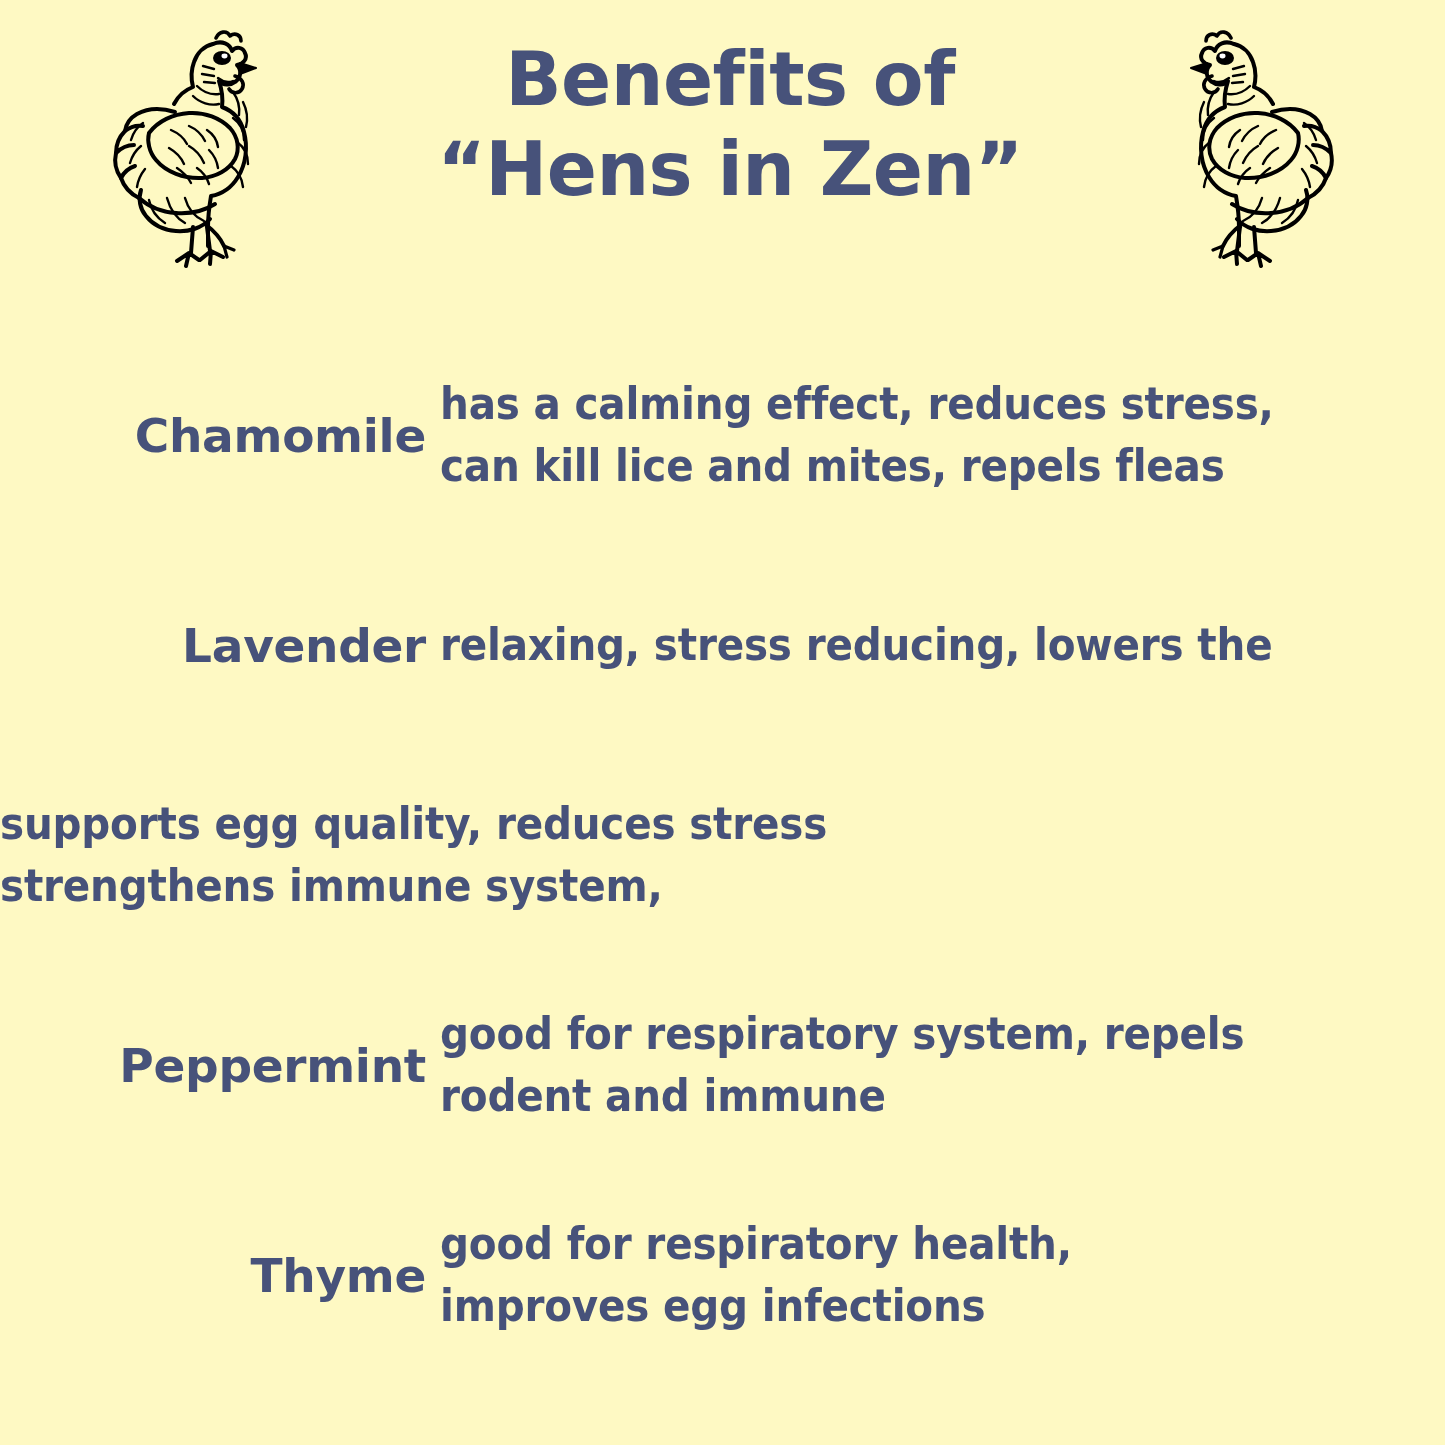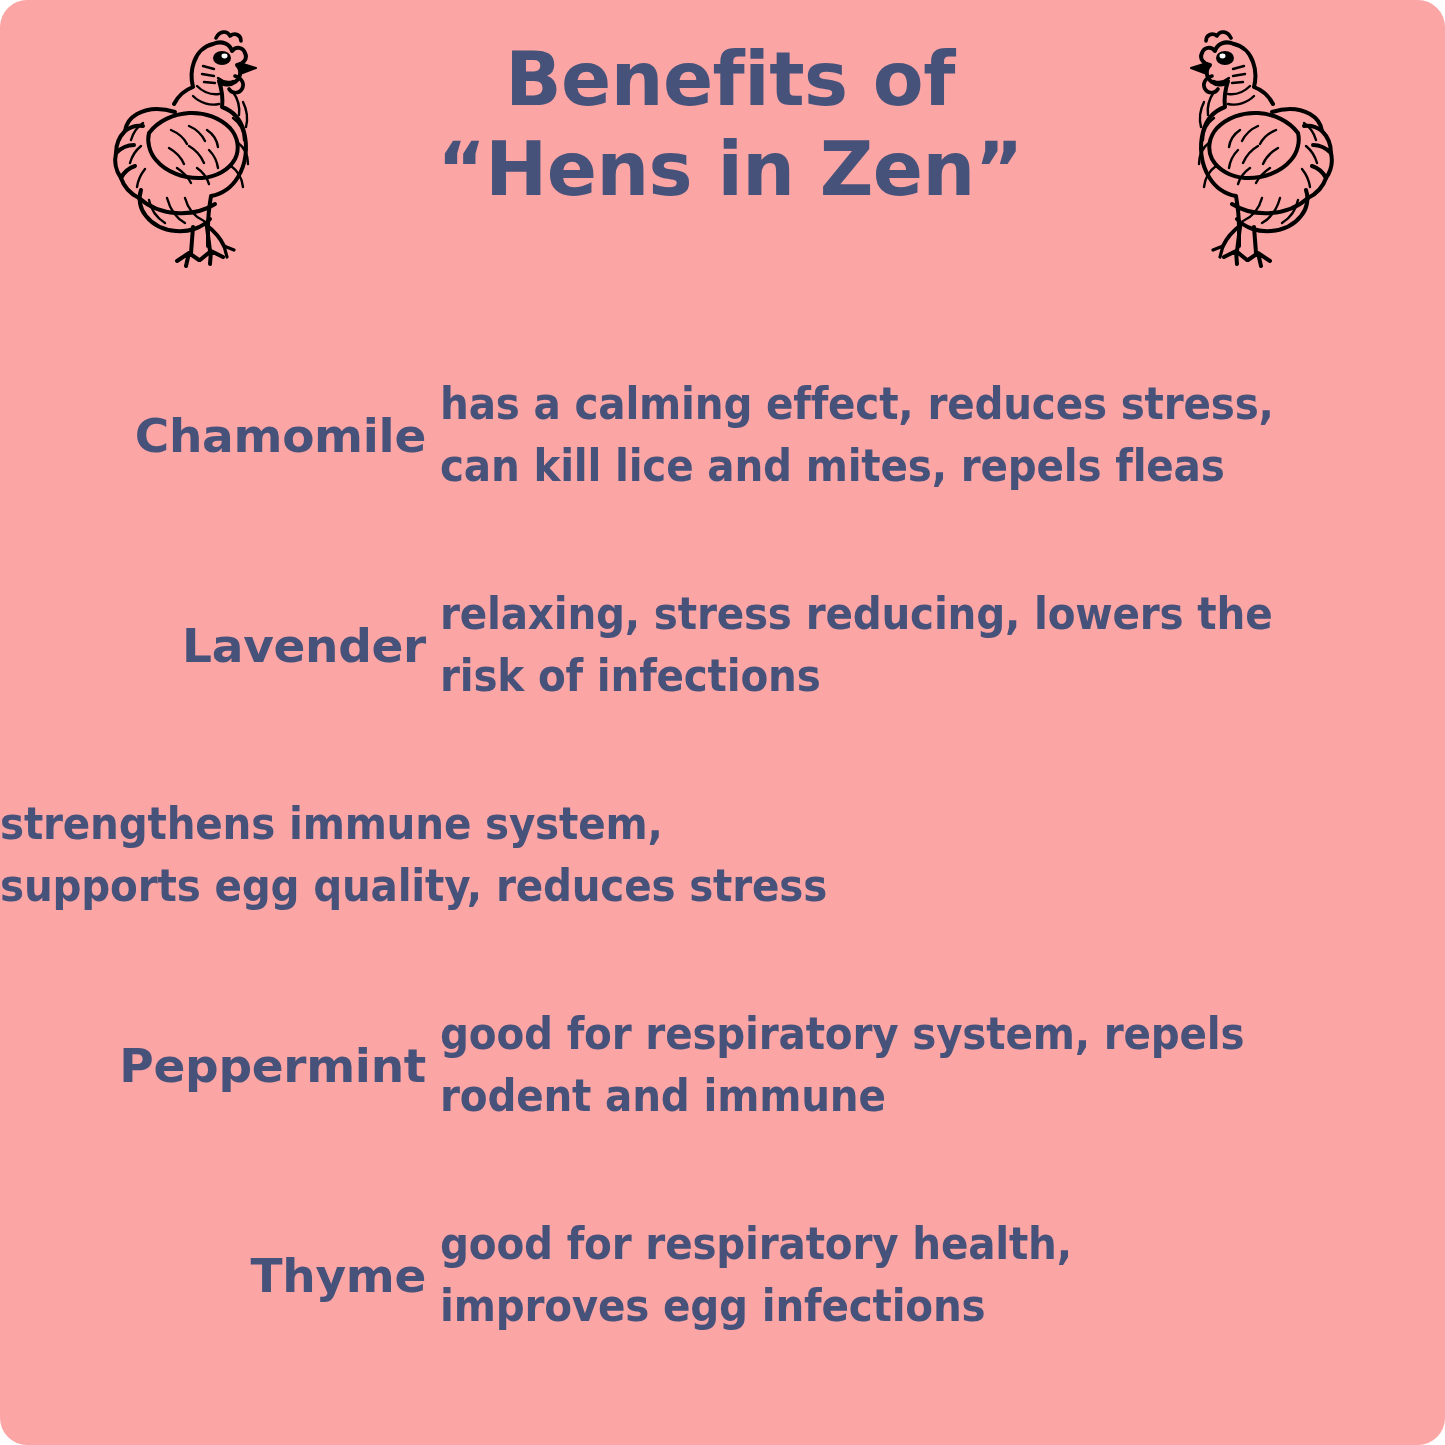--- a/index.html
+++ b/index.html
@@ -7,23 +7,22 @@
     padding: 0;
     background: #ffffff;
   }
   body {
     font-family: "DejaVu Sans", sans-serif;
   }
   .page {
     position: relative;
     width: 1445px;
     height: 1445px;
-    background: #fca5a5;
+    background: #fef9c3;
     overflow: hidden;
-    border-radius: 27px;
   }
 
   
   .header {
     position: absolute;
     left: 0;
     top: 0;
     width: 1445px;
     height: 300px;
   }
@@ -243,28 +242,27 @@
       <div class="desc">
         <span class="dline">has a calming effect, reduces stress,</span>
         <span class="dline">can kill lice and mites, repels fleas</span>
       </div>
     </div>
 
     <div class="row">
       <div class="herb">Lavender</div>
       <div class="desc">
         <span class="dline">relaxing, stress reducing, lowers the</span>
-        <span class="dline">risk of infections</span>
-      </div>
-    </div>
-
-    <div class="row">
-      <div class="desc">
+      </div>
+    </div>
+
+    <div class="row">
+      <div class="desc">
+        <span class="dline">supports egg quality, reduces stress</span>
         <span class="dline">strengthens immune system,</span>
-        <span class="dline">supports egg quality, reduces stress</span>
       </div>
     </div>
 
     <div class="row">
       <div class="herb">Peppermint</div>
       <div class="desc">
         <span class="dline">good for respiratory system, repels</span>
         <span class="dline">rodent and immune</span>
       </div>
     </div>

